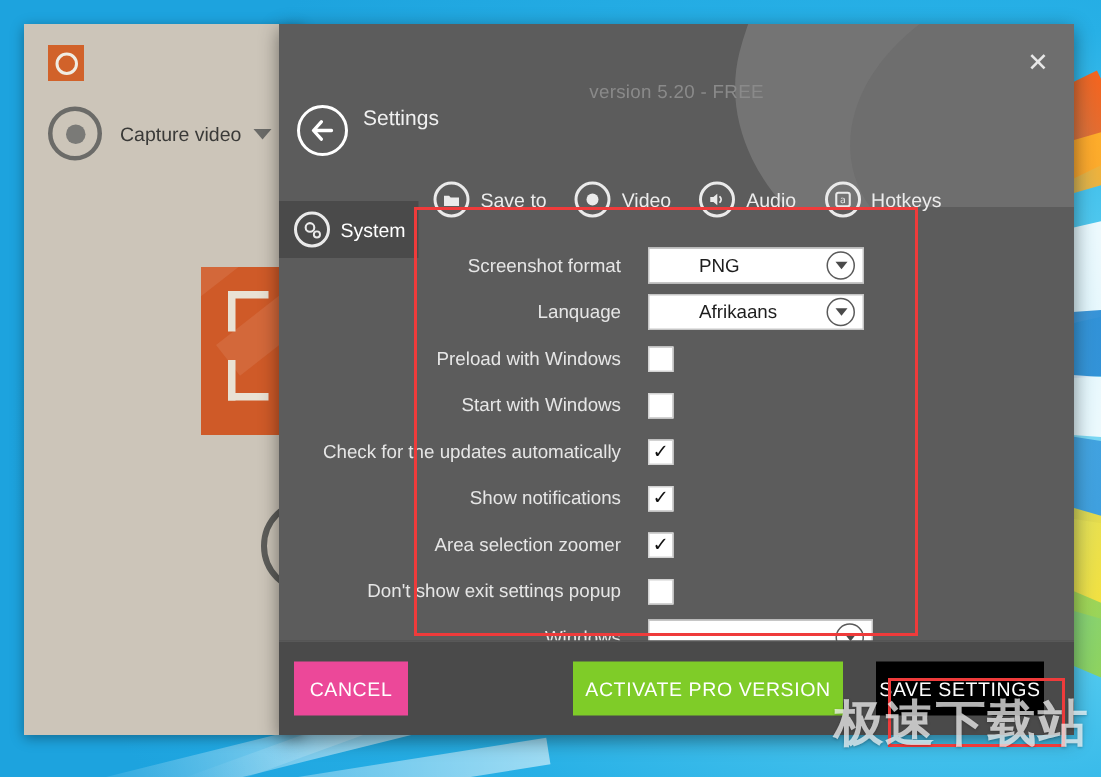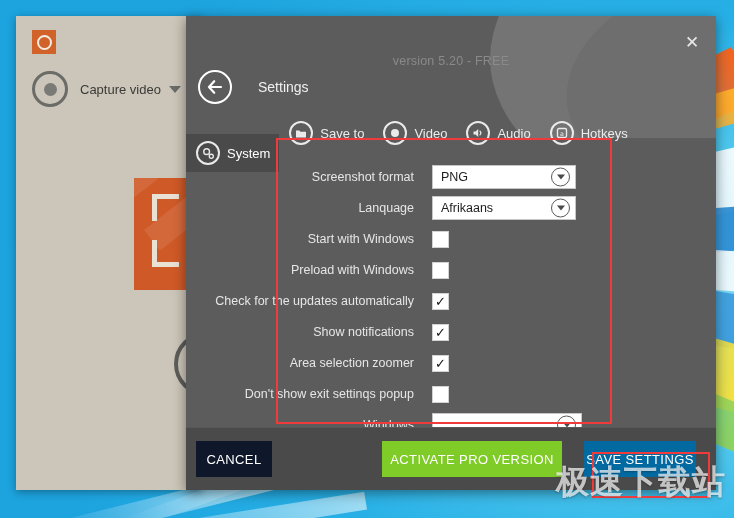--- a/index.html
+++ b/index.html
@@ -205,23 +205,22 @@
     position: absolute;
     left: 0; right: 0; top: 38px;
     text-align: center;
     font-size: 12.5px;
     color: #8a8a8a;
     letter-spacing: .2px;
   }
   .back-row {
     position: absolute;
     left: 12px; top: 54px;
-    display: flex; align-items: center;
+    display: flex; align-items: flex-start;
     cursor: pointer;
-    gap: 16px;
   }
   .circ-btn {
     width: 30px; height: 30px;
     border-radius: 50%;
     border: 2px solid #ffffff;
     display: flex; align-items: center; justify-content: center;
     flex: 0 0 auto;
   }
   .circ-btn svg { display: block; }
   .back-label {
@@ -281,20 +280,21 @@
   }
   .fctl { flex: 1 1 auto; }
   .select {
     position: relative;
     width: 144px; height: 24px;
     background: #ffffff;
     border: 1px solid #c6c6c6;
     box-sizing: border-box;
     display: flex; align-items: center;
     cursor: pointer;
+    padding-left: 25px;
   }
   .select .sval {
     padding-left: 8px;
     font-size: 12.5px;
     color: #1d1d1d;
   }
   .select.wide { width: 150px; }
   .select .arrow {
     position: absolute;
     right: 5px; top: 50%;
@@ -348,23 +348,23 @@
   .fbtn {
     position: absolute;
     top: 13px; height: 36px;
     display: flex; align-items: center; justify-content: center;
     font-size: 13px;
     letter-spacing: .4px;
     color: #ffffff;
     cursor: pointer;
     user-select: none;
   }
-  .fbtn.cancel  { left: 10px;  width: 76px;  background: #0f172a; }
+  .fbtn.cancel  { left: 10px;  width: 76px;  background: #ec4899; }
   .fbtn.pro     { left: 196px; width: 180px; background: #7fcc28; }
-  .fbtn.save    { left: 398px; width: 112px; background: #0369a1; }
+  .fbtn.save    { left: 398px; width: 112px; background: #000000; }
 
   
   .watermark {
     position: absolute;
     left: 556px; top: 460px;
     font-size: 33px;
     font-weight: bold;
     color: rgba(255,255,255,.70);
     letter-spacing: 1px;
     font-family: Liberation Sans, sans-serif;
@@ -512,30 +512,30 @@
           <div class="select">
             <div class="sval">Afrikaans</div>
             <div class="arrow">
                 <b></b>
               </div>
           </div>
         </div>
       </div>
 
       <div class="frow">
-        <div class="flabel">Start with Windows</div>
+        <div class="flabel">Preload with Windows</div>
         <div class="fctl">
           <div class="cbox">
             
           </div>
         </div>
       </div>
 
       <div class="frow">
-        <div class="flabel">Preload with Windows</div>
+        <div class="flabel">Start with Windows</div>
         <div class="fctl">
           <div class="cbox">
             
           </div>
         </div>
       </div>
 
       <div class="frow">
         <div class="flabel">Check for the updates automatically</div>
         <div class="fctl">

